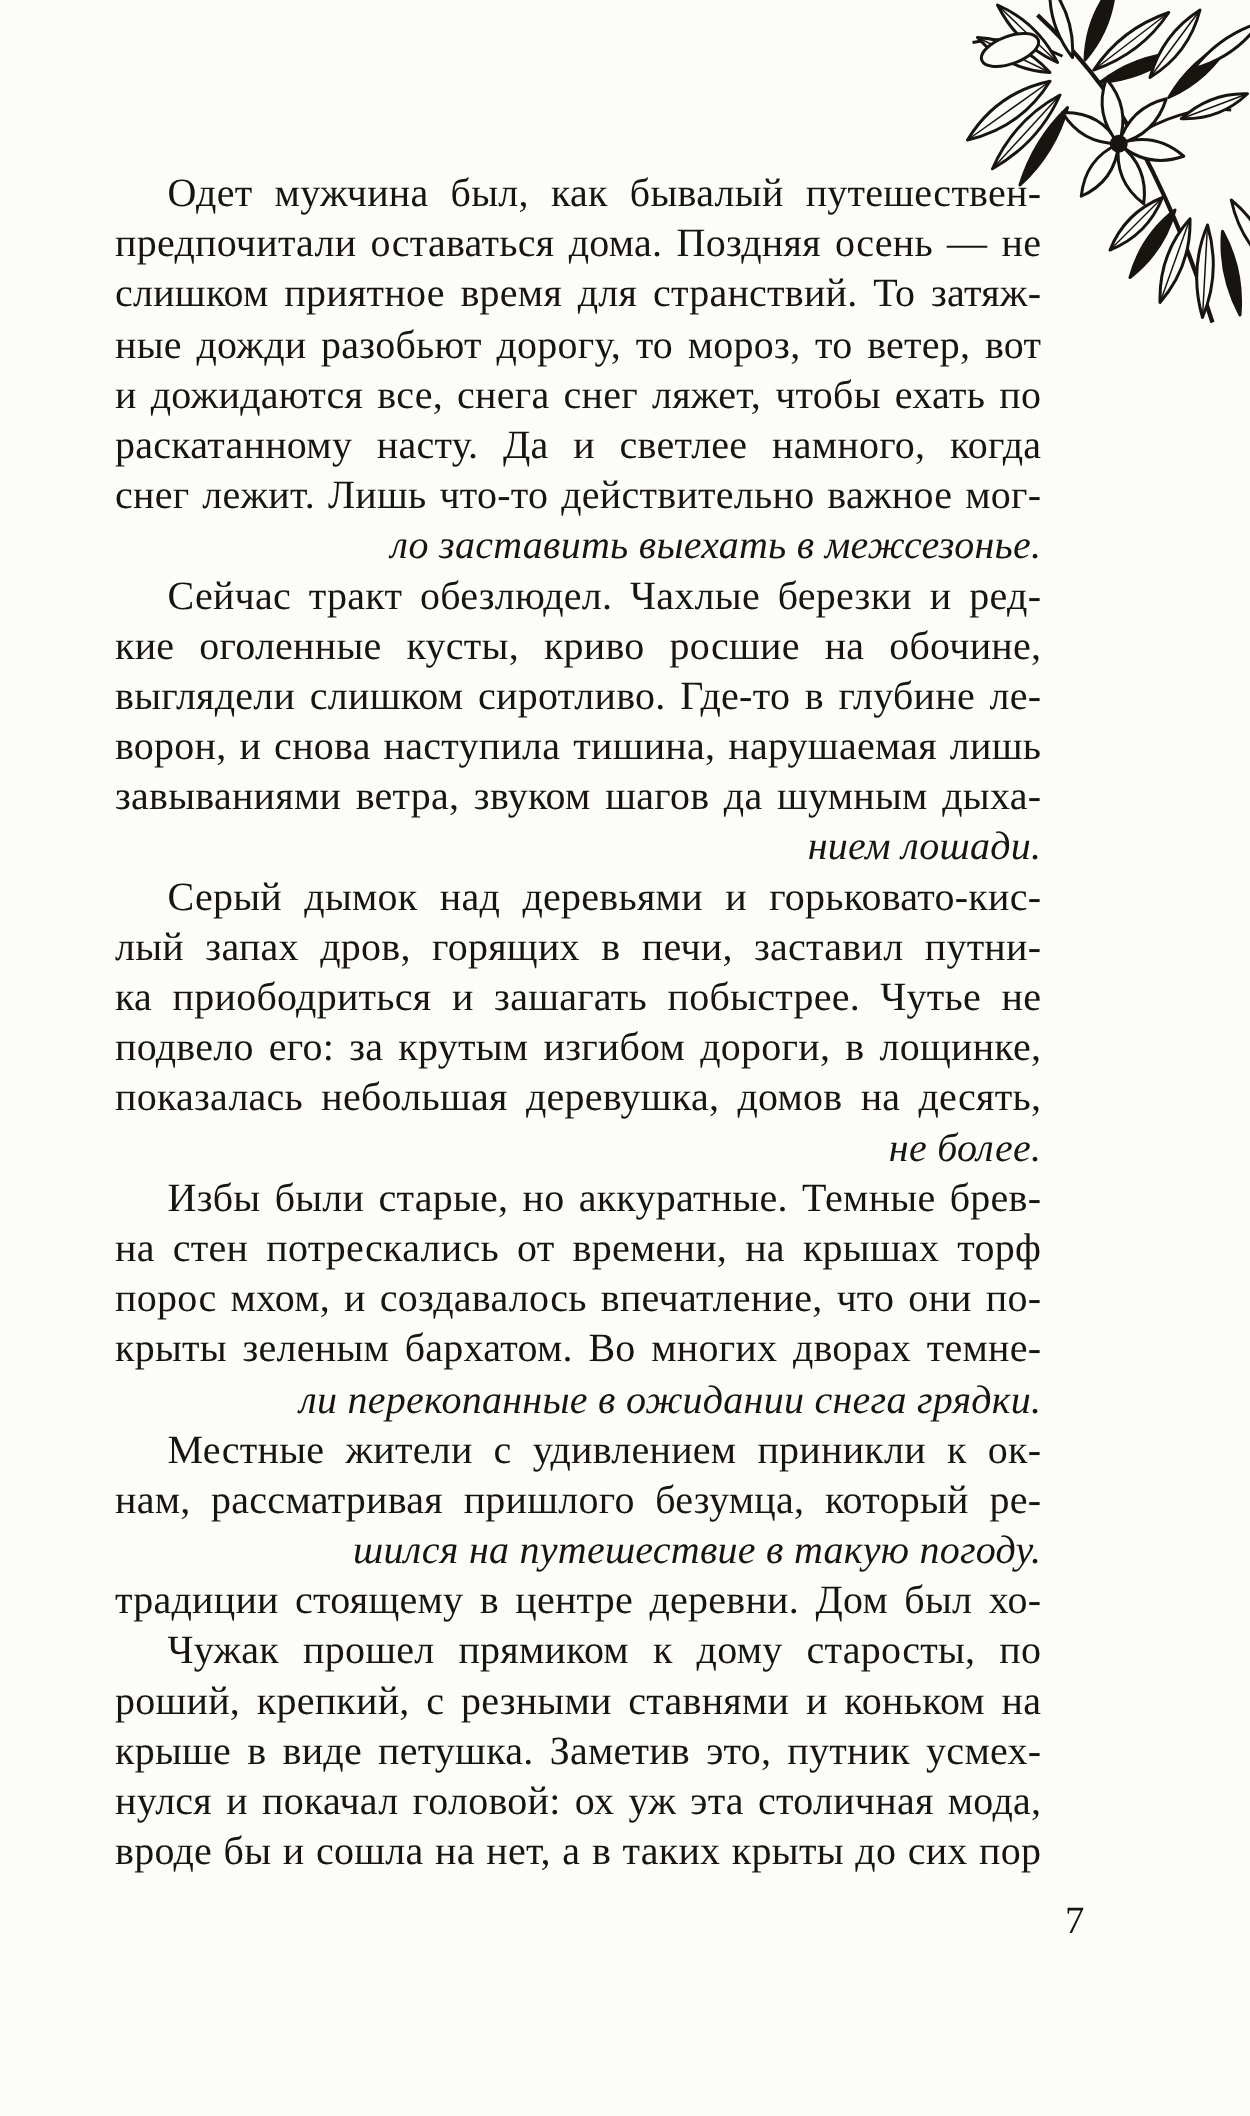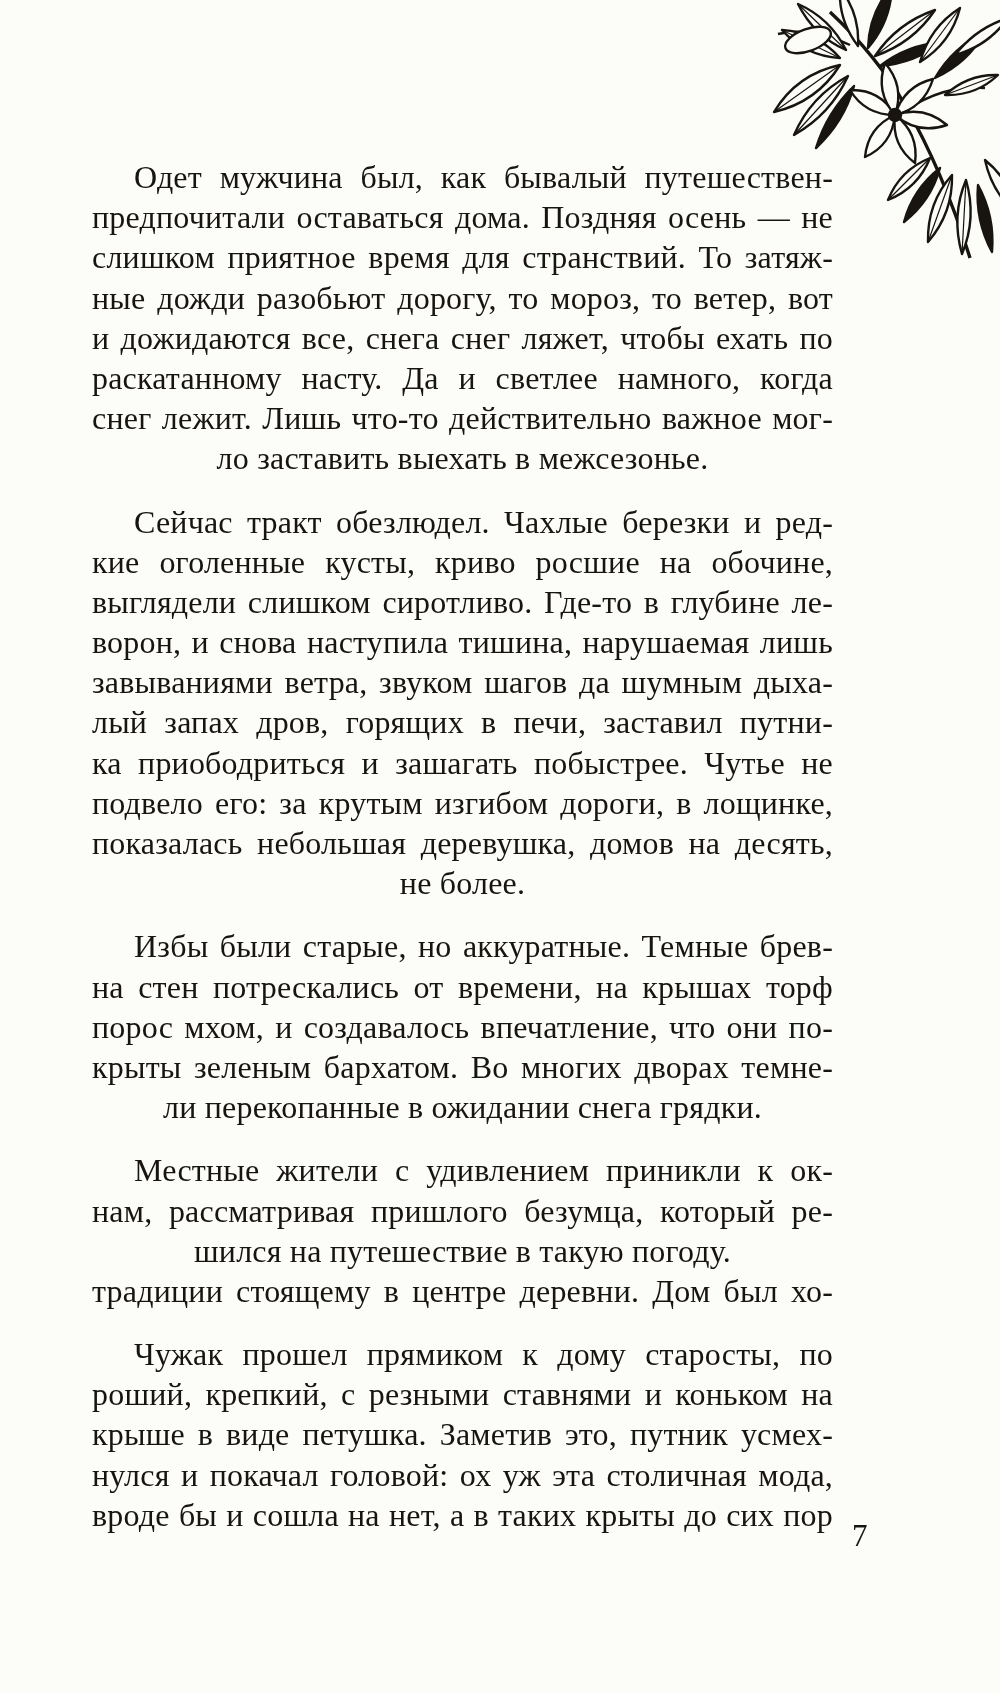--- a/index.html
+++ b/index.html
@@ -25,22 +25,22 @@
     position: absolute;
     left: 92px; top: 134px;
     width: 741px;
     font-size: 32px;
     line-height: 40.2px;
     letter-spacing: 0.2px;
   }
   .paragraph { margin: 0; }
   .line { height: 40.2px; }
   .line-fill { text-align: justify; text-align-last: justify; }
-  .line-end  { text-align: center; }
-  .line-first { padding-left: 42px; margin-top: 23px; }
+  .line-end  { text-align: right; font-style: italic; }
+  .line-first { padding-left: 42px; }
 
   .page-number {
     position: absolute;
     left: 852px; top: 1516px;
     font-size: 31px;
     line-height: 40px;
     color: #181511;
   }
 </style>
 </head>
@@ -109,22 +109,24 @@
         <div class="line line-fill">раскатанному насту. Да и светлее намного, когда</div>
         <div class="line line-fill">снег лежит. Лишь что-то действительно важное мог-</div>
         <div class="line line-end">ло заставить выехать в межсезонье.</div>
       </div>
       <div class="paragraph">
         <div class="line line-fill line-first">Сейчас тракт обезлюдел. Чахлые березки и ред-</div>
         <div class="line line-fill">кие оголенные кусты, криво росшие на обочине,</div>
         <div class="line line-fill">выглядели слишком сиротливо. Где-то в глубине ле-</div>
         <div class="line line-fill">ворон, и снова наступила тишина, нарушаемая лишь</div>
         <div class="line line-fill">завываниями ветра, звуком шагов да шумным дыха-</div>
+        <div class="line line-end">нием лошади.</div>
       </div>
       <div class="paragraph">
+        <div class="line line-fill line-first">Серый дымок над деревьями и горьковато-кис-</div>
         <div class="line line-fill">лый запах дров, горящих в печи, заставил путни-</div>
         <div class="line line-fill">ка приободриться и зашагать побыстрее. Чутье не</div>
         <div class="line line-fill">подвело его: за крутым изгибом дороги, в лощинке,</div>
         <div class="line line-fill">показалась небольшая деревушка, домов на десять,</div>
         <div class="line line-end">не более.</div>
       </div>
       <div class="paragraph">
         <div class="line line-fill line-first">Избы были старые, но аккуратные. Темные брев-</div>
         <div class="line line-fill">на стен потрескались от времени, на крышах торф</div>
         <div class="line line-fill">порос мхом, и создавалось впечатление, что они по-</div>

